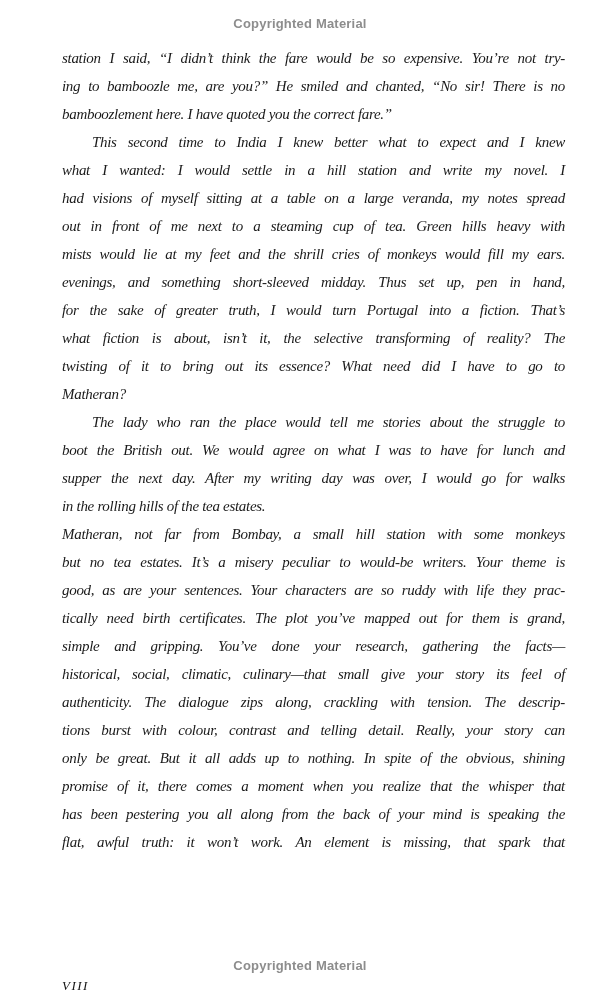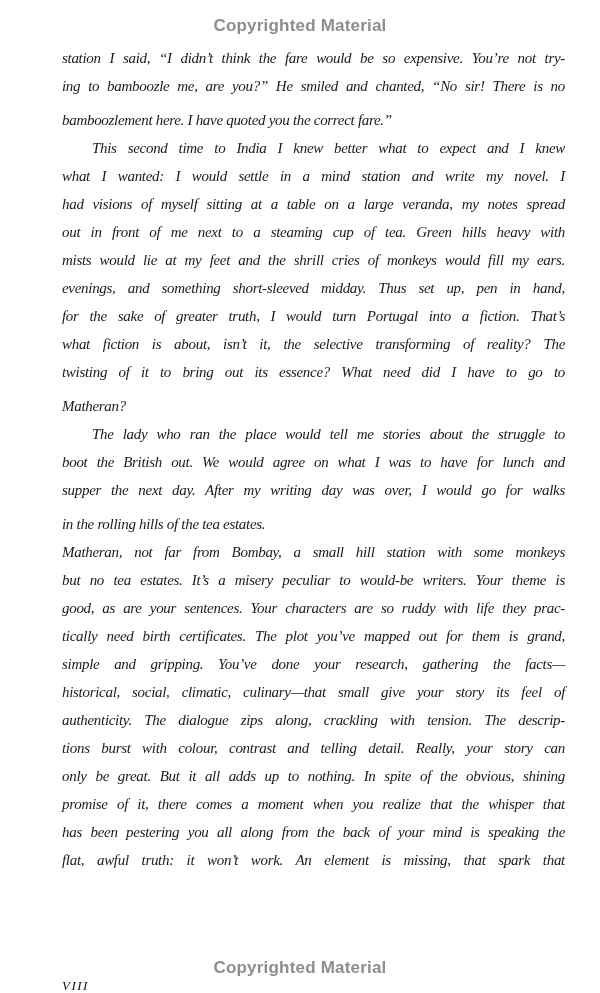--- a/index.html
+++ b/index.html
@@ -11,21 +11,21 @@
     overflow: hidden;
     font-family: "Liberation Serif", serif;
   }
   .copyright-label {
     position: absolute;
     left: 0;
     width: 600px;
     text-align: center;
     font-family: "Liberation Sans", sans-serif;
     font-weight: 700;
-    font-size: 17px;
+    font-size: 13px;
     color: #8d8d8d;
     letter-spacing: 0.2px;
   }
   .copyright-top { top: 16px; }
   .copyright-bottom { top: 958px; }
   .page-body {
     position: absolute;
     left: 62px;
     top: 44px;
     width: 503px;
@@ -36,21 +36,21 @@
     font-style: italic;
     font-size: 15px;
     line-height: 28px;
     height: 28px;
     letter-spacing: -0.3px;
     white-space: nowrap;
     text-align: justify;
     text-align-last: justify;
   }
   .line.indent { text-indent: 30px; }
-  .line.par-end { text-align: center; text-align-last: left; margin-top: 6px; }
+  .line.par-end { text-align: center; text-align-last: left; }
   .page-number {
     position: absolute;
     left: 62px;
     top: 931px;
     font-family: "Liberation Serif", serif;
     font-style: italic;
     font-size: 13px;
     letter-spacing: 1.5px;
     color: #141414;
     margin-top: 47px;
@@ -59,21 +59,21 @@
 </head>
 <body>
 
 <div class="copyright-label copyright-top">Copyrighted Material</div>
 
 <div class="page-body">
     <div class="line">station I said, “I didn’t think the fare would be so expensive. You’re not try-</div>
     <div class="line">ing to bamboozle me, are you?” He smiled and chanted, “No sir! There is no</div>
     <div class="line par-end">bamboozlement here. I have quoted you the correct fare.”</div>
     <div class="line indent">This second time to India I knew better what to expect and I knew</div>
-    <div class="line">what I wanted: I would settle in a mind station and write my novel. I</div>
+    <div class="line">what I wanted: I would settle in a hill station and write my novel. I</div>
     <div class="line">had visions of myself sitting at a table on a large veranda, my notes spread</div>
     <div class="line">out in front of me next to a steaming cup of tea. Green hills heavy with</div>
     <div class="line">mists would lie at my feet and the shrill cries of monkeys would fill my ears.</div>
     <div class="line">evenings, and something short-sleeved midday. Thus set up, pen in hand,</div>
     <div class="line">for the sake of greater truth, I would turn Portugal into a fiction. That’s</div>
     <div class="line">what fiction is about, isn’t it, the selective transforming of reality? The</div>
     <div class="line">twisting of it to bring out its essence? What need did I have to go to</div>
     <div class="line par-end">Matheran?</div>
     <div class="line indent">The lady who ran the place would tell me stories about the struggle to</div>
     <div class="line">boot the British out. We would agree on what I was to have for lunch and</div>

